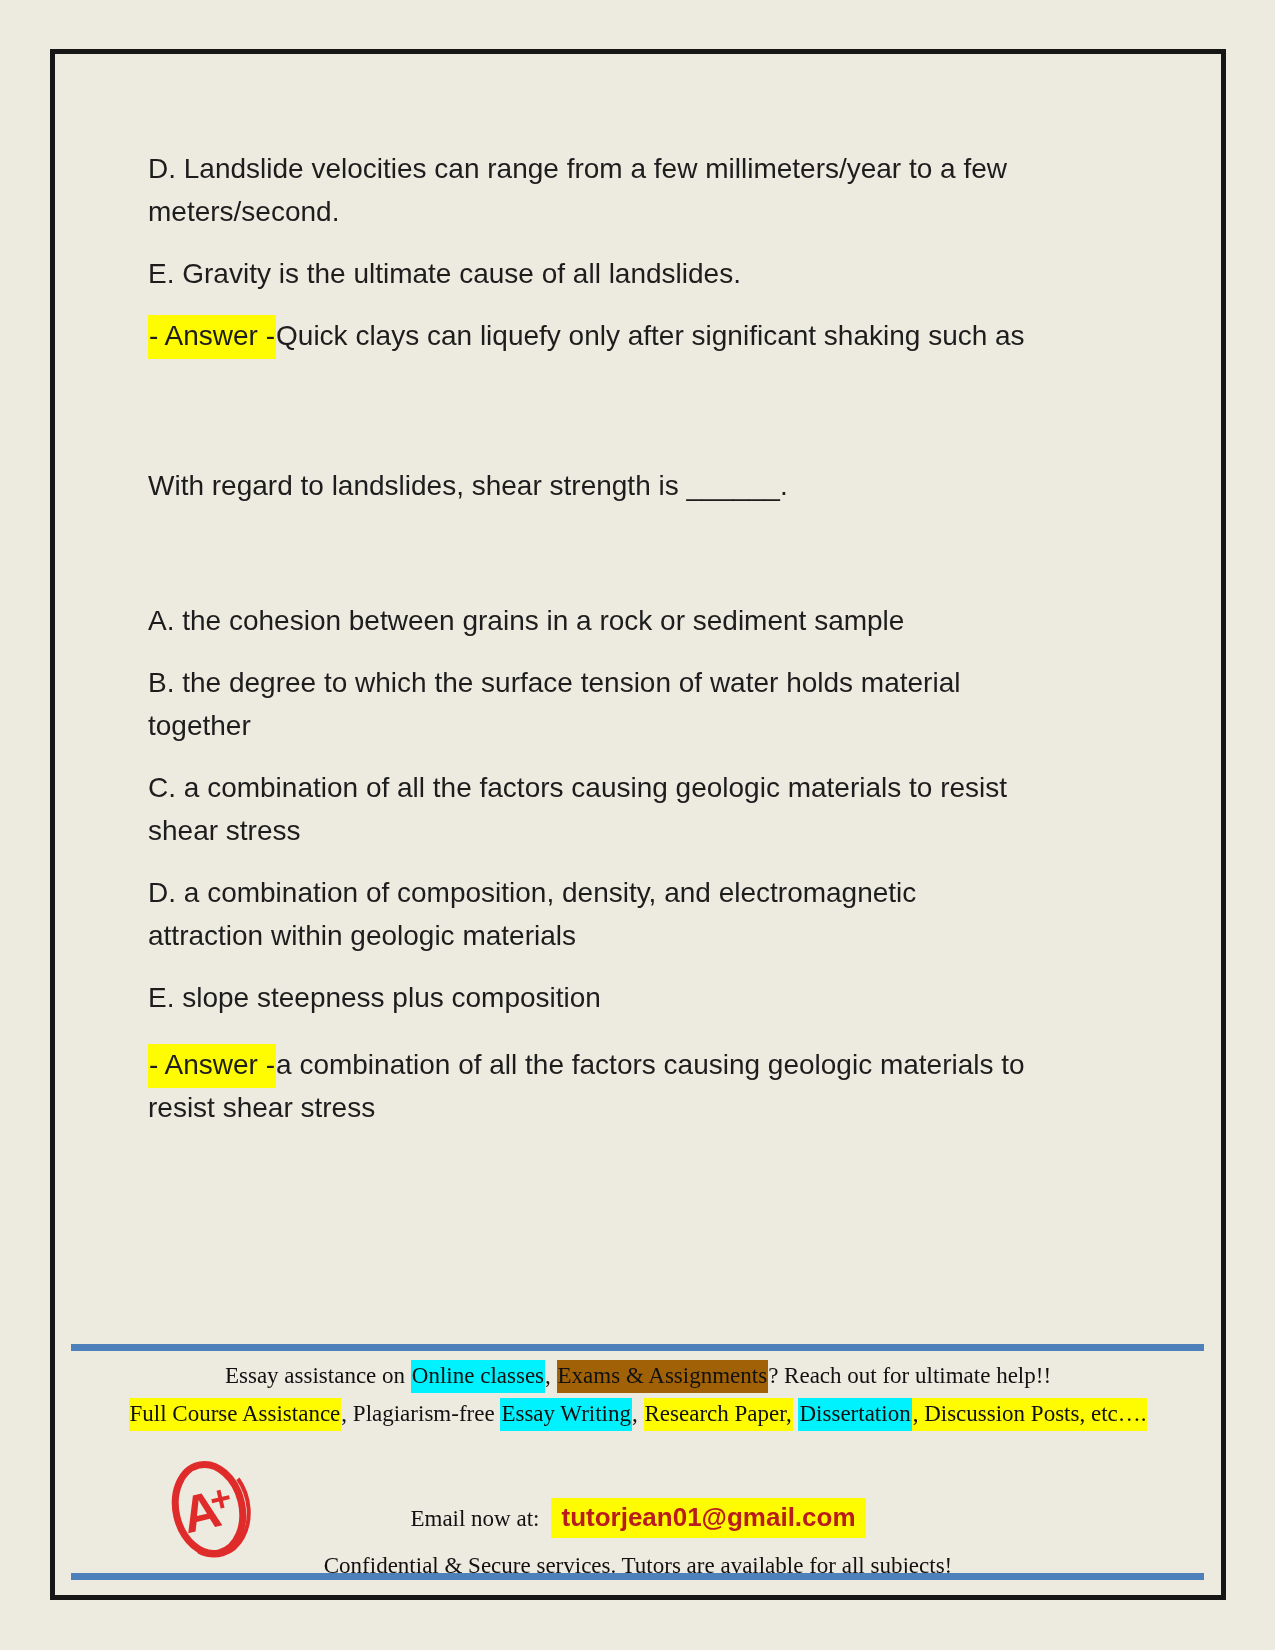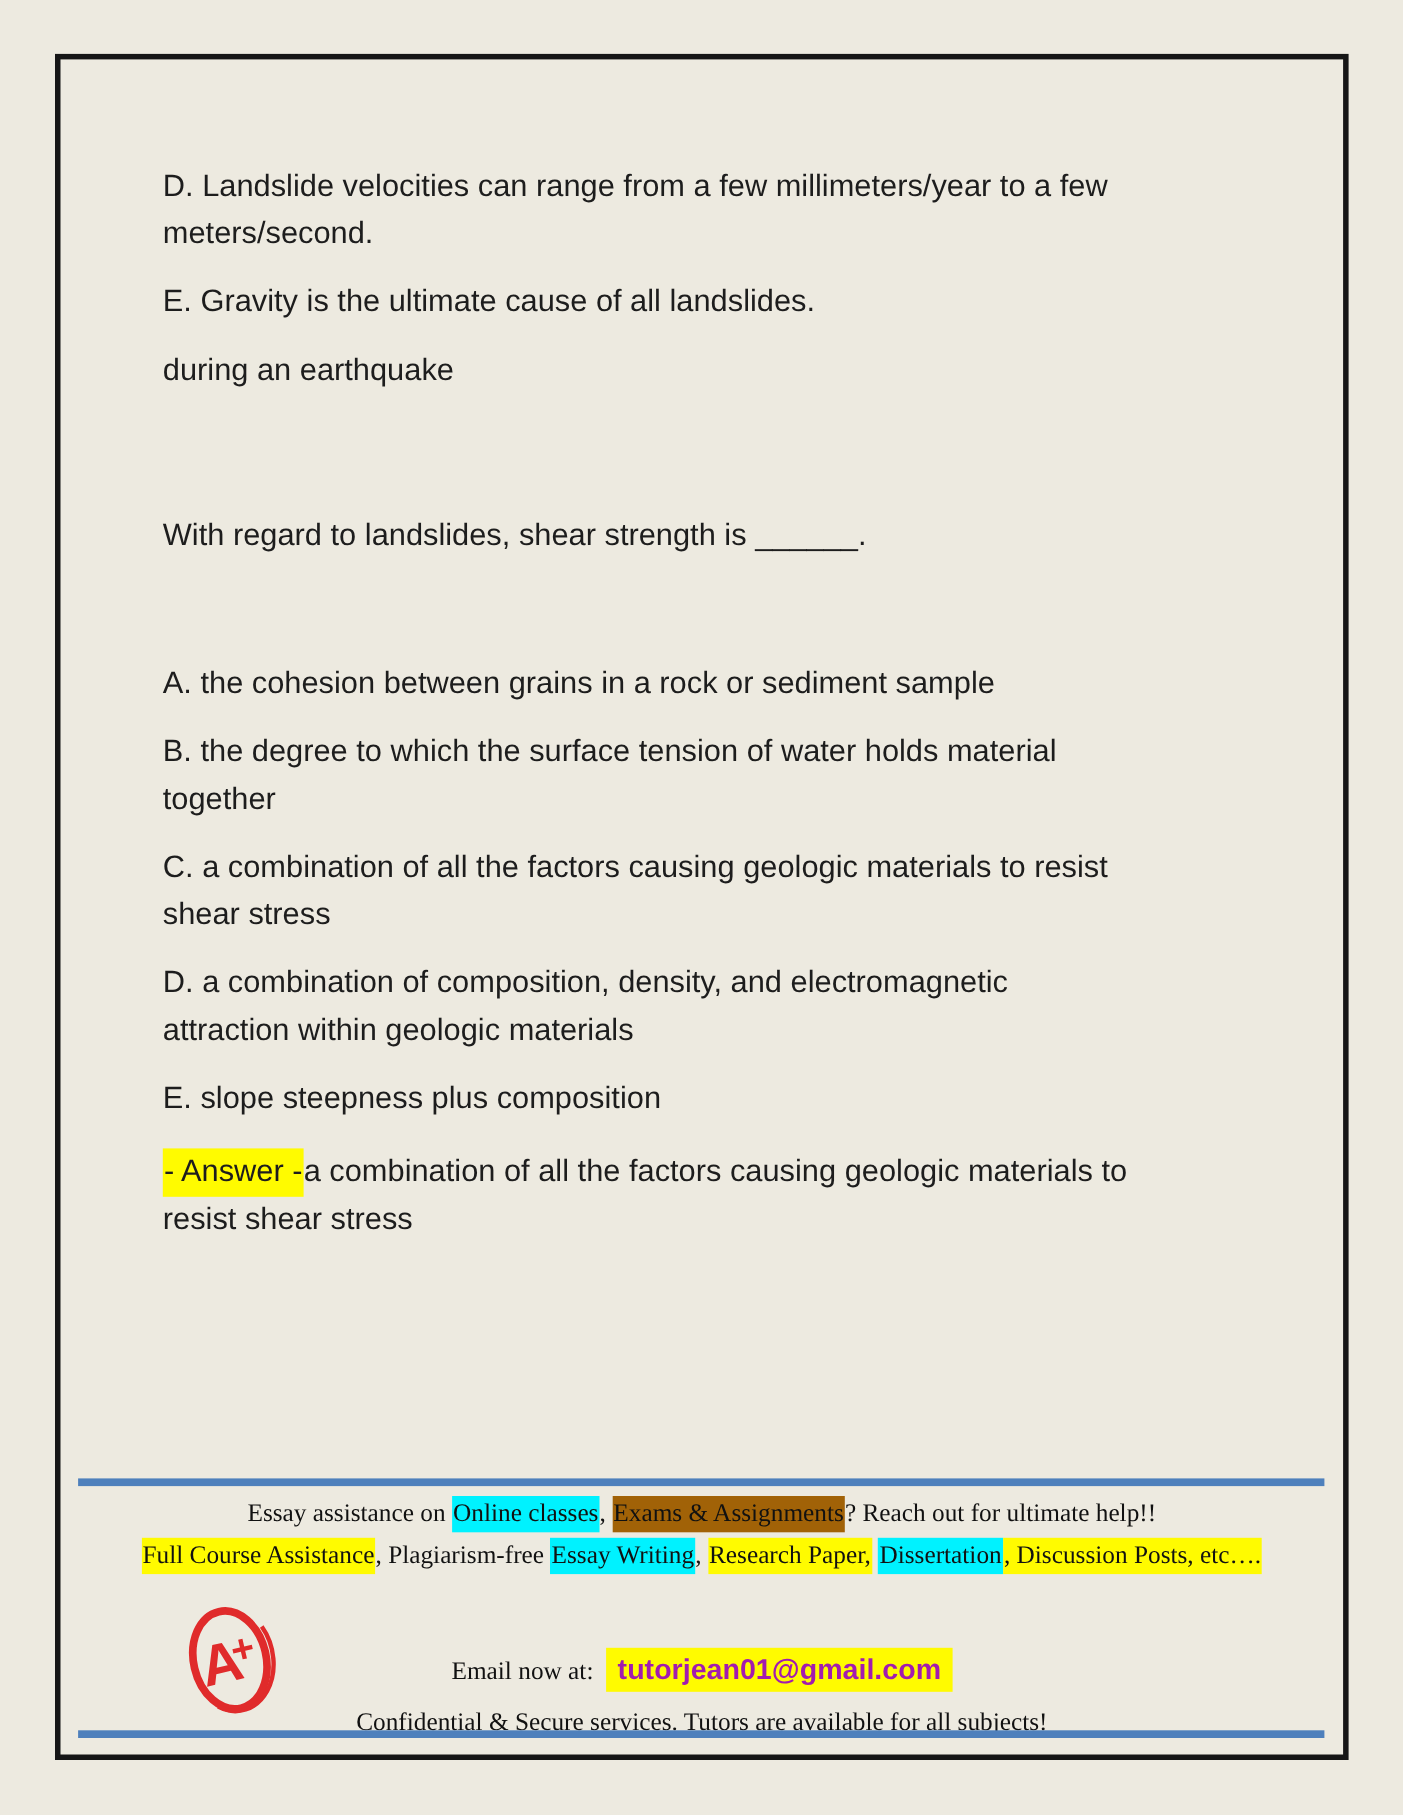--- a/index.html
+++ b/index.html
@@ -48,21 +48,21 @@
   .f1{top:1361px;}
   .f2{top:1399px;}
   .f3{top:1551px;}
   .f4{top:1498px;}
   .email-box{
     display:inline-block;
     margin-left:12px;
     background:#fffb00;
     font-family:"Liberation Sans","DejaVu Sans",sans-serif;
     font-weight:bold;font-size:26px;line-height:30px;
-    color:#a21caf;
+    color:#b91c1c;
     padding:4px 10px 6px 10px;
   }
   
   .logo{
     position:absolute;left:166px;top:1452px;width:86px;height:114px;
   }
 </style>
 </head>
 <body>
 
@@ -71,21 +71,21 @@
 
   <div class="doc">
       <div class="para">
         <div class="line"><span>D. Landslide velocities can range from a few millimeters/year to a few</span></div>
         <div class="line"><span>meters/second.</span></div>
       </div>
       <div class="para">
         <div class="line"><span>E. Gravity is the ultimate cause of all landslides.</span></div>
       </div>
       <div class="para">
-        <div class="line"><span>during an earthquake</span></div>
+        <div class="line"><span class="hl hl-yellow">- Answer -</span><span>Quick clays can liquefy only after significant shaking such as</span></div>
       </div>
       <div class="para">
         <div class="line"><span>With regard to landslides, shear strength is ______.</span></div>
       </div>
       <div class="para">
         <div class="line"><span>A. the cohesion between grains in a rock or sediment sample</span></div>
       </div>
       <div class="para">
         <div class="line"><span>B. the degree to which the surface tension of water holds material</span></div>
         <div class="line"><span>together</span></div>

